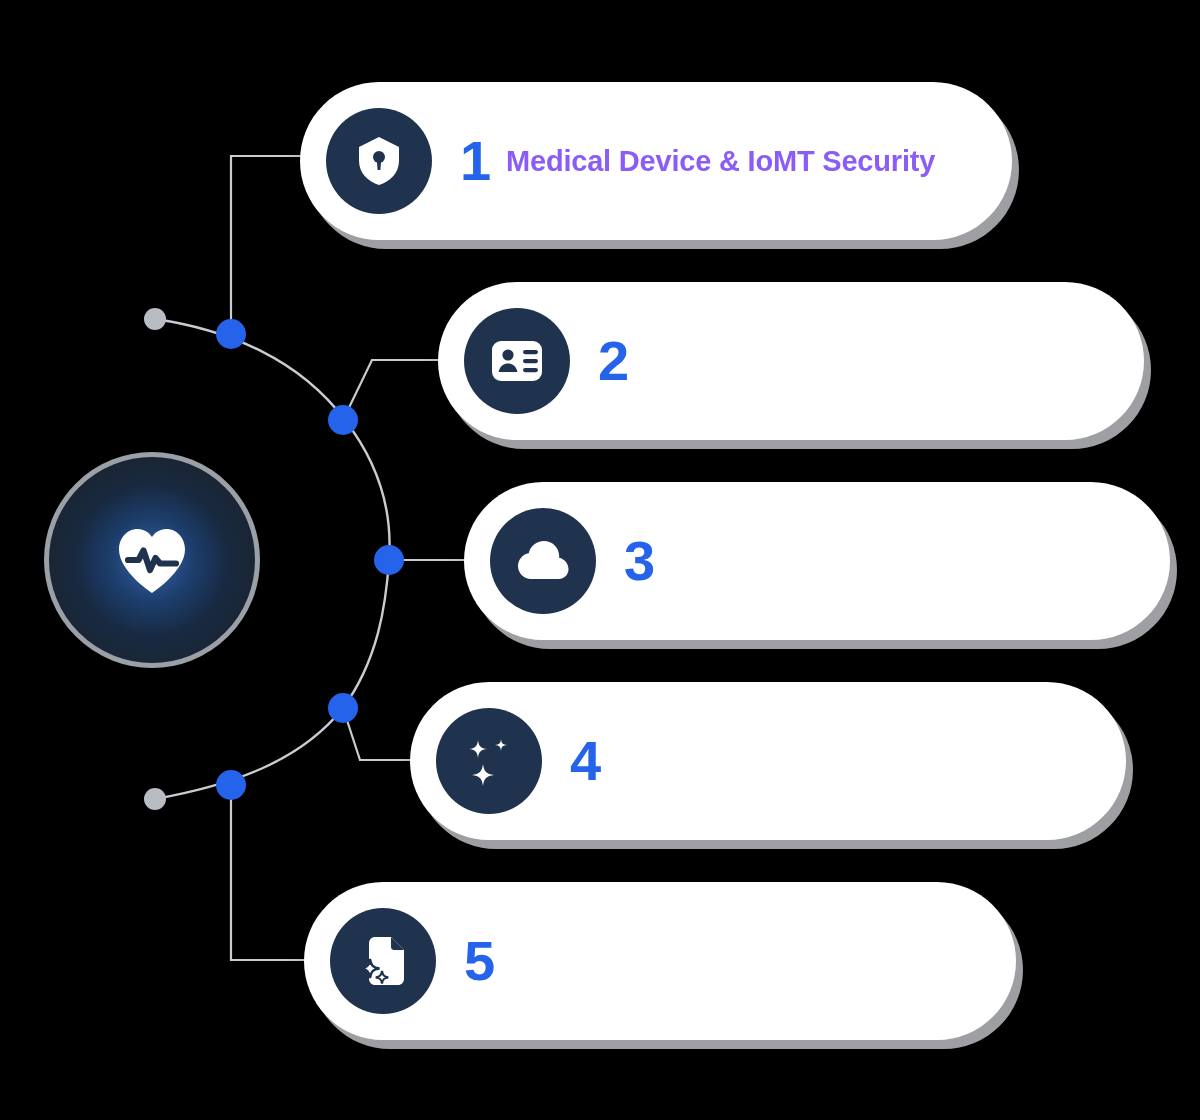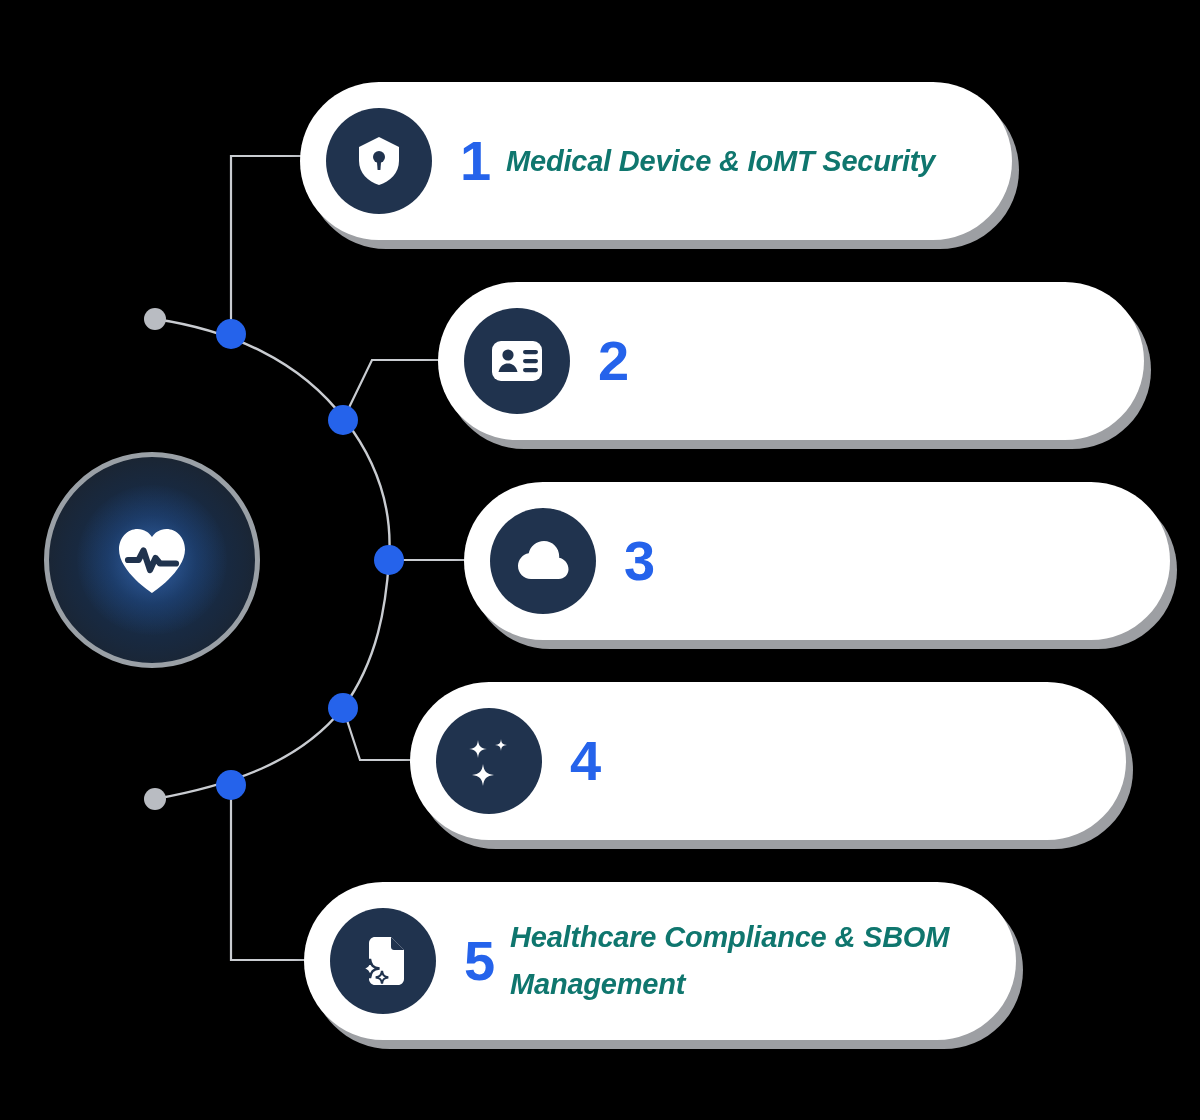--- a/index.html
+++ b/index.html
@@ -103,25 +103,24 @@
     font-weight: 700;
     color: #2563eb;
     line-height: 1;
     margin-left: 12px;
     letter-spacing: -1px;
   }
   .card-title {
     flex: 1 1 auto;
     font-size: 29px;
     font-weight: 700;
-    color: #0f766e;
+    color: #8b5cf6;
     line-height: 1.62;
     padding-right: 34px;
     letter-spacing: -0.2px;
-    font-style: italic;
   }
 
   
   #card-1 { left: 300px;  top: 82px;  width: 712px; }
   #card-2 { left: 438px;  top: 282px; width: 706px; }
   #card-3 { left: 464px;  top: 482px; width: 706px; }
   #card-4 { left: 410px;  top: 682px; width: 716px; }
   #card-5 { left: 304px;  top: 882px; width: 712px; }
 </style>
 </head>
@@ -225,16 +224,15 @@
         <path d="M33 2 L46 15 H36 C34.3 15 33 13.7 33 12 Z" fill="#20334e"></path>
         <path d="M12 24 C12.8 30.4 15.1 32.7 21.5 33.5
                  C15.1 34.3 12.8 36.6 12 43 C11.2 36.6 8.9 34.3 2.5 33.5
                  C8.9 32.7 11.2 30.4 12 24 Z" fill="#ffffff" stroke="#20334e" stroke-width="2.4"></path>
         <path d="M24 36 C24.5 40.3 26 41.8 30.3 42.3
                  C26 42.8 24.5 44.3 24 48.6 C23.5 44.3 22 42.8 17.7 42.3
                  C22 41.8 23.5 40.3 24 36 Z" fill="#ffffff" stroke="#20334e" stroke-width="2.2"></path>
       </svg>
     </div>
     <div class="card-num">5</div>
-    <div class="card-title">Healthcare Compliance &amp; SBOM Management</div>
   </div>
 
 </div>
 
 </body></html>

